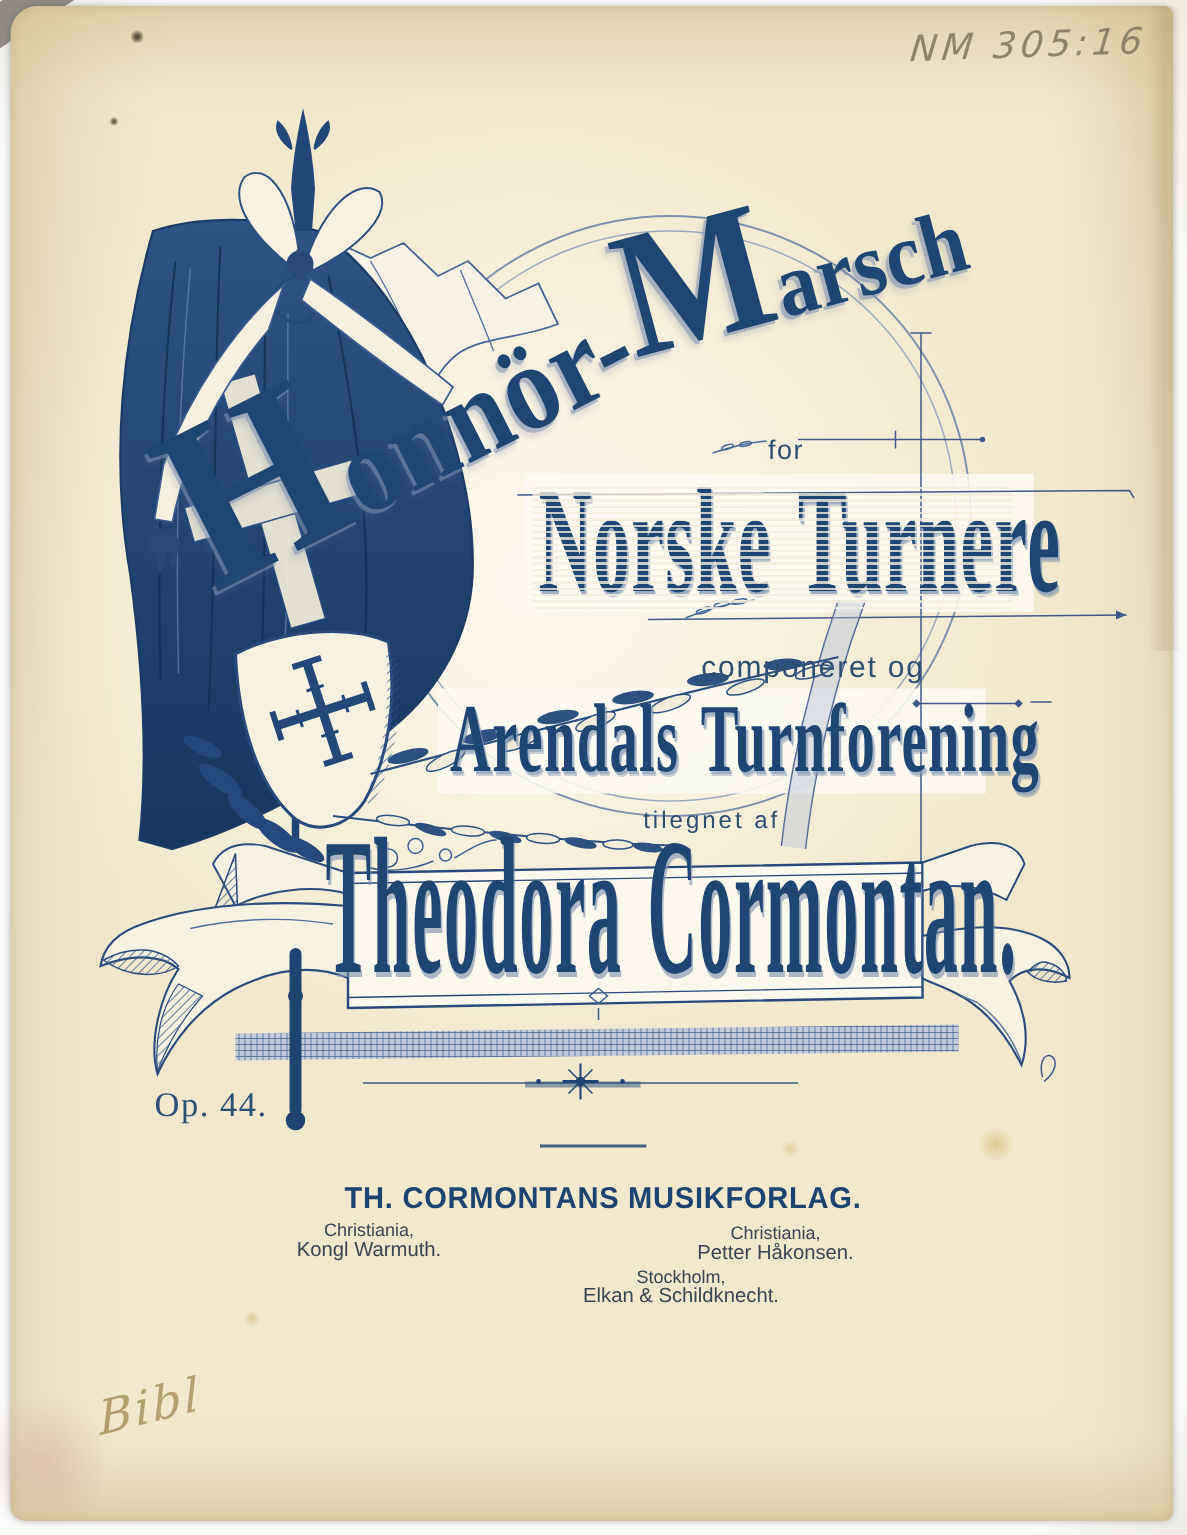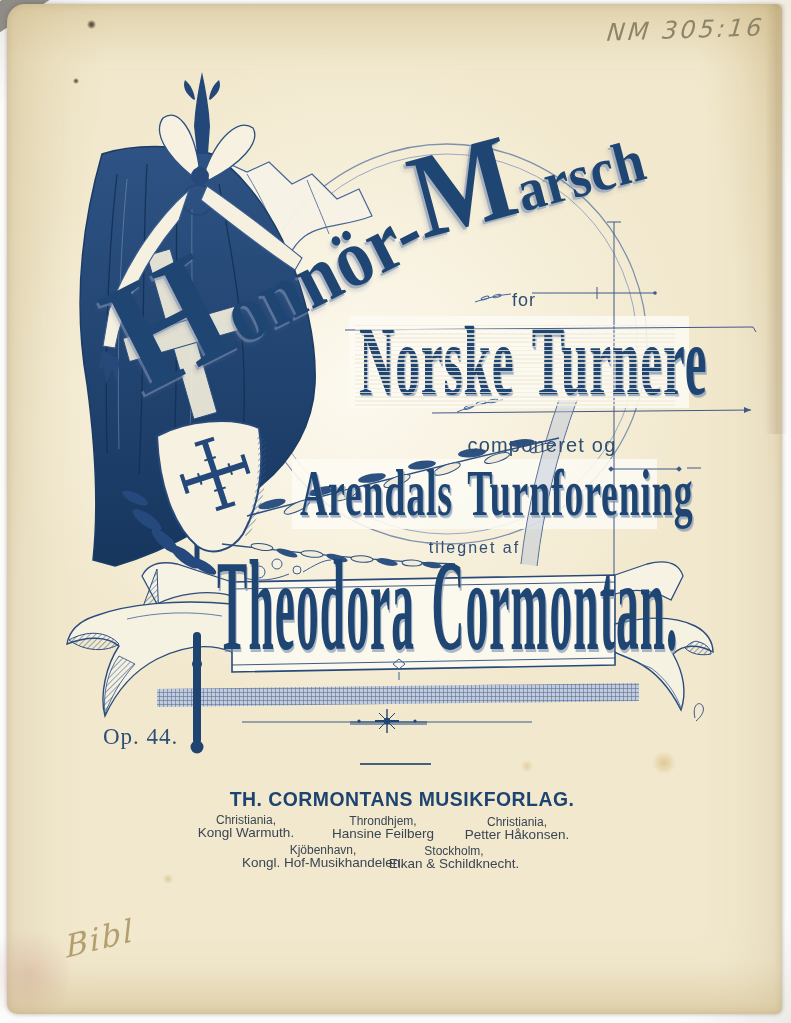--- a/index.html
+++ b/index.html
@@ -298,31 +298,23 @@
     <div class="disp composer">Theodora Cormontan.</div>
     <div class="lbl opus">Op. 44.</div>
 
     <div class="ownership-underline"></div>
     <div class="lbl imprint-pub">TH. CORMONTANS MUSIKFORLAG.</div>
 
     <div class="dist d1">
       <span class="city">Christiania,</span>
       <span class="agent">Kongl Warmuth.</span>
     </div>
-    <div class="dist d2">
-      <span class="city">Throndhjem,</span>
-      <span class="agent">Hansine Feilberg</span>
-    </div>
     <div class="dist d3">
       <span class="city">Christiania,</span>
       <span class="agent">Petter Håkonsen.</span>
-    </div>
-    <div class="dist d4">
-      <span class="city">Kjöbenhavn,</span>
-      <span class="agent">Kongl. Hof-Musikhandelen.</span>
     </div>
     <div class="dist d5">
       <span class="city">Stockholm,</span>
       <span class="agent">Elkan &amp; Schildknecht.</span>
     </div>
 
     <div class="hand-nm">NM 305:16</div>
     <div class="hand-bibl">Bibl</div>
 
     <div class="stain st1"></div>

